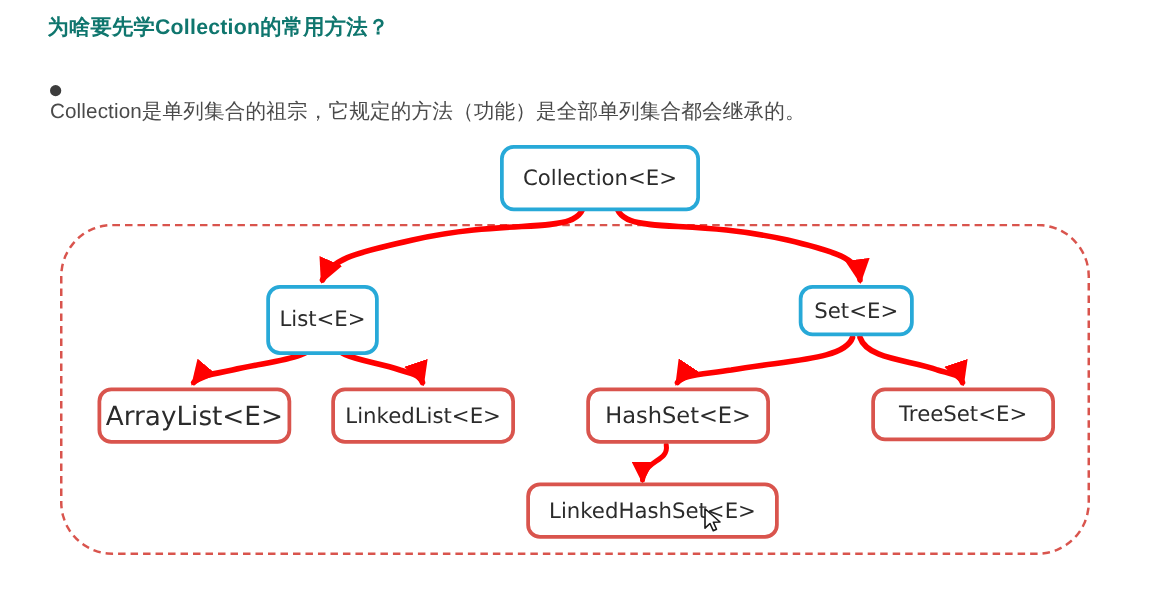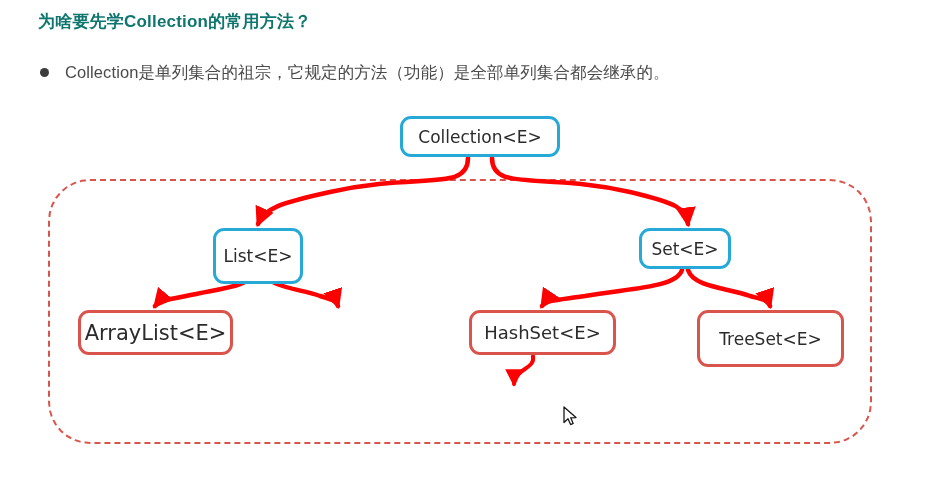--- a/index.html
+++ b/index.html
@@ -29,20 +29,21 @@
   }
 
   
   #bullet-row {
     position: absolute;
     left: 40px;
     top: 60px;
     display: flex;
     align-items: flex-start;
     white-space: nowrap;
+    flex-direction: column;
   }
   #bullet-marker {
     width: 9px;
     height: 9px;
     border-radius: 50%;
     background: #3c3c3c;
     margin-top: 8px;
     margin-right: 16px;
     flex: none;
   }
@@ -96,28 +97,28 @@
     font-family: "DejaVu Sans", "Liberation Sans", sans-serif;
   }
   .node.iface {
     border: 3px solid #27a9d8;
   }
   .node.impl {
     border: 3px solid #d9544d;
   }
 
   
-  #node-collection     { left: 400px; top: 16px;  width: 160px; height: 41px; font-size: 17px; }
+  #node-collection     { left: 400px; top: 16px;  width: 160px; height: 53px; font-size: 17px; }
   #node-list           { left: 213px; top: 228px; width: 90px;  height: 56px; font-size: 17px;
                          top: 128px; }
   #node-set            { left: 639px; top: 128px; width: 92px;  height: 41px; font-size: 17px; }
   #node-arraylist      { left: 78px;  top: 210px; width: 155px; height: 45px; font-size: 21px; }
   #node-linkedlist     { left: 265px; top: 210px; width: 147px; height: 45px; font-size: 17px; }
   #node-hashset        { left: 469px; top: 210px; width: 147px; height: 45px; font-size: 18px; }
-  #node-treeset        { left: 697px; top: 210px; width: 147px; height: 57px; font-size: 17px; }
+  #node-treeset        { left: 697px; top: 210px; width: 147px; height: 43px; font-size: 17px; }
   #node-linkedhashset  { left: 421px; top: 286px; width: 202px; height: 45px; font-size: 17px; }
 
   
   #cursor {
     position: absolute;
     left: 563px;
     top: 306px;
     width: 16px;
     height: 22px;
     pointer-events: none;
@@ -168,27 +169,33 @@
   </div>
 
   <div class="node impl" id="node-arraylist">
     <span>ArrayList&lt;E&gt;</span>
   </div>
 
   <div class="node iface" id="node-set">
     <span>Set&lt;E&gt;</span>
   </div>
 
+  <div class="node impl" id="node-linkedlist">
+    <span>LinkedList&lt;E&gt;</span>
+  </div>
 
   <div class="node impl" id="node-hashset">
     <span>HashSet&lt;E&gt;</span>
   </div>
 
   <div class="node impl" id="node-treeset">
     <span>TreeSet&lt;E&gt;</span>
   </div>
 
+  <div class="node impl" id="node-linkedhashset">
+    <span>LinkedHashSet&lt;E&gt;</span>
+  </div>
 
   <svg id="cursor" viewBox="0 0 16 22" width="16" height="22">
     <path d="M1 1 L1 16.5 L5.0 12.8 L7.6 18.6 L10.2 17.4 L7.7 11.8 L13 11.6 Z" fill="#ffffff" stroke="#1a1a1a" stroke-width="1.3" stroke-linejoin="round"></path>
   </svg>
 
 </div>
 
 </body></html>

